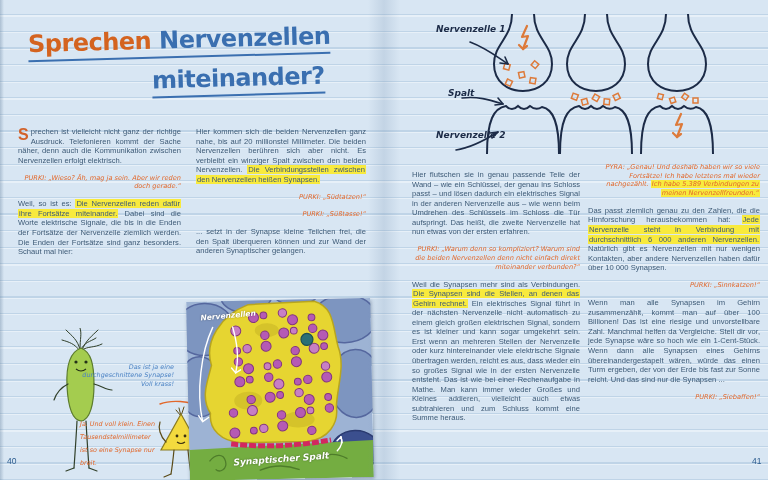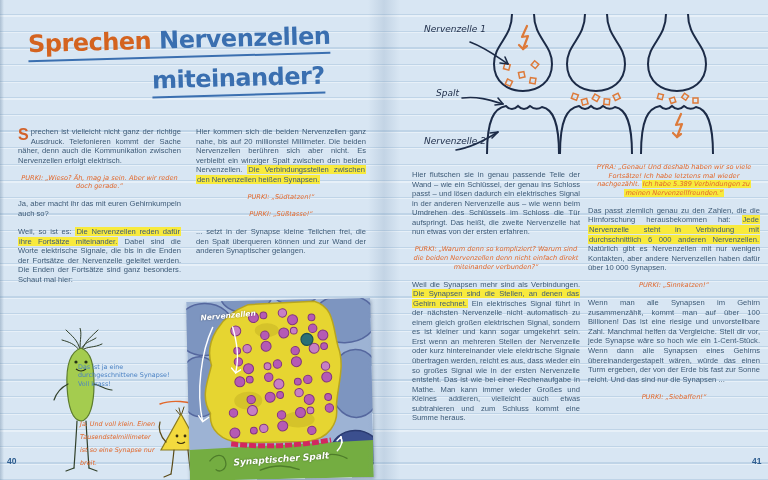--- a/index.html
+++ b/index.html
@@ -15,34 +15,34 @@
   }
   #fold{position:absolute;left:368px;top:0;width:32px;height:480px;
     background:linear-gradient(to right, rgba(120,150,180,0) 0%, rgba(100,130,165,.18) 50%, rgba(120,150,180,0) 100%);
     pointer-events:none;}
   #edgeL{position:absolute;left:0;top:0;width:4px;height:480px;
     background:linear-gradient(to right, rgba(90,120,150,.35), rgba(90,120,150,0));pointer-events:none;}
 
   .abs{position:absolute;}
   .col{position:absolute; text-align:justify; font-size:7.6px; line-height:9.55px;}
   .col p{margin:0 0 8.5px 0;}
-  .dlg{font-family:"DejaVu Sans", sans-serif; font-style:italic; font-size:6.6px; line-height:8.6px; color:#e2672a; text-align:center;}
+  .dlg{font-family:"DejaVu Sans", sans-serif; font-style:italic; font-size:6.6px; line-height:8.6px; color:#e2672a; text-align:right;}
   .hl{background:#f8ea3d; padding:0 1px; box-decoration-break:clone;}
   .dropcap{float:left; font-size:16px; line-height:14px; color:#d2622a; font-weight:bold; margin:1px 2px 0 0;}
 
   .title-line{position:absolute; font-family:"DejaVu Sans", sans-serif; font-weight:bold; font-size:24px; letter-spacing:-0.5px;}
   .title-line .inner{display:inline-block; transform:rotate(-1.6deg); border-bottom:2.5px solid #3a6fb0; padding-bottom:2px;}
   .t-or{color:#d4631f;} .t-bl{color:#3a6fb0;}
 
-  .pagenum{position:absolute; font-weight:bold; font-size:8.5px; color:#2c5c8f;}
-
-  .speech-blue{position:absolute; font-family:"DejaVu Sans", sans-serif; font-size:6.4px; line-height:8.4px; color:#4a82c4;}
+  .pagenum{position:absolute; font-weight:normal; font-size:8.5px; color:#2c5c8f;}
+
+  .speech-blue{position:absolute; font-family:"DejaVu Sans", sans-serif; font-style:italic; font-size:6.4px; line-height:8.4px; color:#4a82c4;text-align:right;}
   .speech-orange{position:absolute; font-family:"DejaVu Sans", sans-serif; font-style:italic; font-size:6.4px; line-height:13px; color:#e2672a;}
 
-  .diagram-label{position:absolute; font-family:"DejaVu Sans", sans-serif; font-style:italic; font-weight:normal; font-size:9px; color:#1c2b47;}
+  .diagram-label{position:absolute; font-family:"DejaVu Sans", sans-serif; font-style:italic; font-weight:bold; font-size:9px; color:#1c2b47;margin-left:12px;}
 
   #photo{position:absolute; left:188px; top:300px; width:184px; height:179px;
     transform:rotate(-1.2deg); box-shadow:1px 2px 4px rgba(60,80,110,.45); overflow:hidden;}
   .photo-label{position:absolute; font-family:"DejaVu Sans", sans-serif; font-style:italic; font-weight:bold; font-size:7.5px; color:#ffffff; text-shadow:0 0 2px rgba(0,0,0,.4);}
 </style>
 </head>
 <body>
 
 <div id="book">
   <div id="edgeL"></div>
@@ -51,22 +51,21 @@
     <span class="inner"><span class="t-or">Sprechen</span>
     <span class="t-bl">Nervenzellen</span></span>
   </div>
   <div class="title-line" style="left:152px; top:64px;">
     <span class="inner t-bl">miteinander?</span>
   </div>
 
   <div class="col" style="left:18px; top:127px; width:163px;">
     <p><span class="dropcap">S</span><span>prechen ist vielleicht nicht ganz der richtige Ausdruck. Telefonieren kommt der Sache näher, denn auch die Kommunikation zwischen Nervenzellen erfolgt elektrisch.</span></p>
     <p class="dlg">PURKI: „Wieso? Äh, mag ja sein. Aber wir reden doch gerade.“</p>
-    <p>Ja, aber macht ihr das mit euren Gehirnkumpeln auch so?</p>
-    <p><span>Weil, so ist es: </span><span class="hl">Die Nervenzellen reden dafür ihre Fortsätze miteinander.</span><span> Dabei sind die Worte elektrische Signale, die bis in die Enden der Fortsätze der Nervenzelle geleitet werden. Die Enden der Fortsätze sind ganz besonders. Schaut mal hier:</span></p>
+    <p><span>Weil, so ist es: </span><span class="hl">Die Nervenzellen reden dafür ihre Fortsätze miteinander.</span><span> Dabei sind die Worte elektrische Signale, die bis in die Enden der Fortsätze der Nervenzelle ziemlich werden. Die Enden der Fortsätze sind ganz besonders. Schaut mal hier:</span></p>
   </div>
 
   <div class="col" style="left:196px; top:127px; width:170px;">
     <p><span>Hier kommen sich die beiden Nervenzellen ganz nahe, bis auf 20 millionstel Millimeter. Die beiden Nervenzellen berühren sich aber nicht. Es verbleibt ein winziger Spalt zwischen den beiden Nervenzellen. </span><span class="hl">Die Verbindungsstellen zwischen den Nervenzellen heißen Synapsen.</span></p>
     <p class="dlg">PURKI: „Südtatzen!“</p>
     <p class="dlg">PURKI: „Süßtasse!“</p>
     <p>... setzt in der Synapse kleine Teilchen frei, die den Spalt überqueren können und zur Wand der anderen Synaptischer gelangen.</p>
   </div>
 
   <svg class="abs" style="left:42px; top:328px;" width="80" height="148" viewBox="0 0 80 148">
@@ -246,21 +245,21 @@
       <path d="M70,28 C86,34 96,42 108,50"></path>
         <path d="M108,50 l-8,-1 M108,50 l-3,-7"></path>
       <path d="M62,84 C78,82 90,86 103,90"></path>
         <path d="M103,90 l-8,1 M103,90 l-5,-6"></path>
       <path d="M56,136 C70,134 82,128 98,118"></path>
         <path d="M98,118 l-8,1 M98,118 l-6,6"></path>
     </g>
   </svg>
   <span class="diagram-label" style="left:424px; top:24px;">Nervenzelle 1</span>
   <span class="diagram-label" style="left:436px; top:88px;">Spalt</span>
-  <span class="diagram-label" style="left:424px; top:136px;">Nervenzelle 2</span>
+  <span class="diagram-label" style="left:424px; top:130px;">Nervenzelle 2</span>
 
   <div class="col" style="left:412px; top:170px; width:168px;">
     <p>Hier flutschen sie in genau passende Teile der Wand – wie ein Schlüssel, der genau ins Schloss passt – und lösen dadurch ein elektrisches Signal in der anderen Nervenzelle aus – wie wenn beim Umdrehen des Schlüssels im Schloss die Tür aufspringt. Das heißt, die zweite Nervenzelle hat nun etwas von der ersten erfahren.</p>
     <p class="dlg">PURKI: „Warum denn so kompliziert? Warum sind die beiden Nervenzellen denn nicht einfach direkt miteinander verbunden?“</p>
     <p><span>Weil die Synapsen mehr sind als Verbindungen. </span><span class="hl">Die Synapsen sind die Stellen, an denen das Gehirn rechnet.</span><span> Ein elektrisches Signal führt in der nächsten Nervenzelle nicht automatisch zu einem gleich großen elektrischen Signal, sondern es ist kleiner und kann sogar umgekehrt sein. Erst wenn an mehreren Stellen der Nervenzelle oder kurz hintereinander viele elektrische Signale übertragen werden, reicht es aus, dass wieder ein so großes Signal wie in der ersten Nervenzelle entsteht. Das ist wie bei einer Rechenaufgabe in Mathe. Man kann immer wieder Großes und Kleines addieren, vielleicht auch etwas subtrahieren und zum Schluss kommt eine Summe heraus.</span></p>
   </div>
 
   <div class="col" style="left:588px; top:163px; width:172px;">
     <p class="dlg"><span>PYRA: „Genau! Und deshalb haben wir so viele Fortsätze! Ich habe letztens mal wieder nachgezählt. </span><span class="hl">Ich habe 5.389 Verbindungen zu meinen Nervenzellfreunden.“</span></p>
     <p><span>Das passt ziemlich genau zu den Zahlen, die die Hirnforschung herausbekommen hat: </span><span class="hl">Jede Nervenzelle steht in Verbindung mit durchschnittlich 6 000 anderen Nervenzellen.</span><span> Natürlich gibt es Nervenzellen mit nur wenigen Kontakten, aber andere Nervenzellen haben dafür über 10 000 Synapsen.</span></p>

